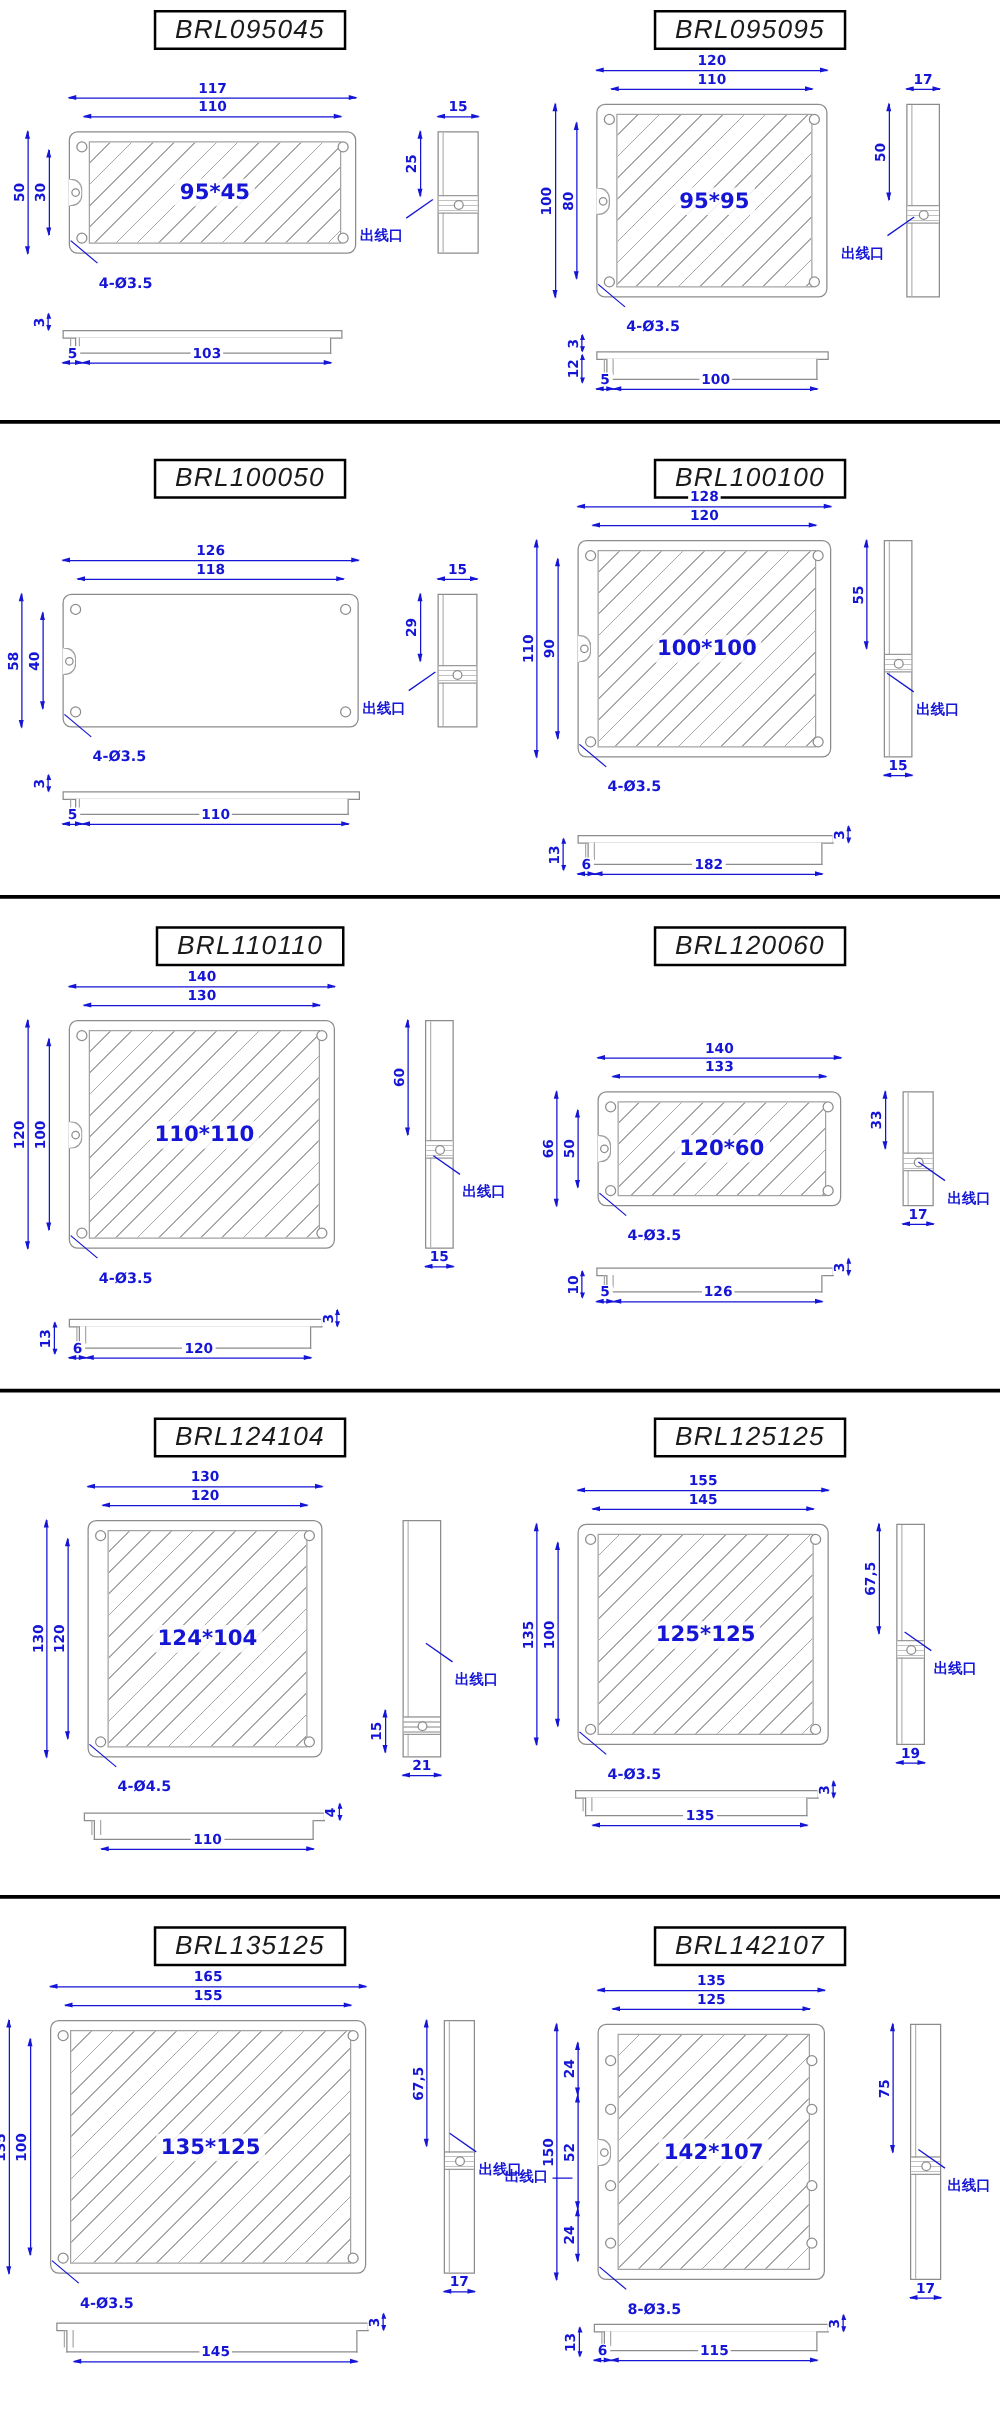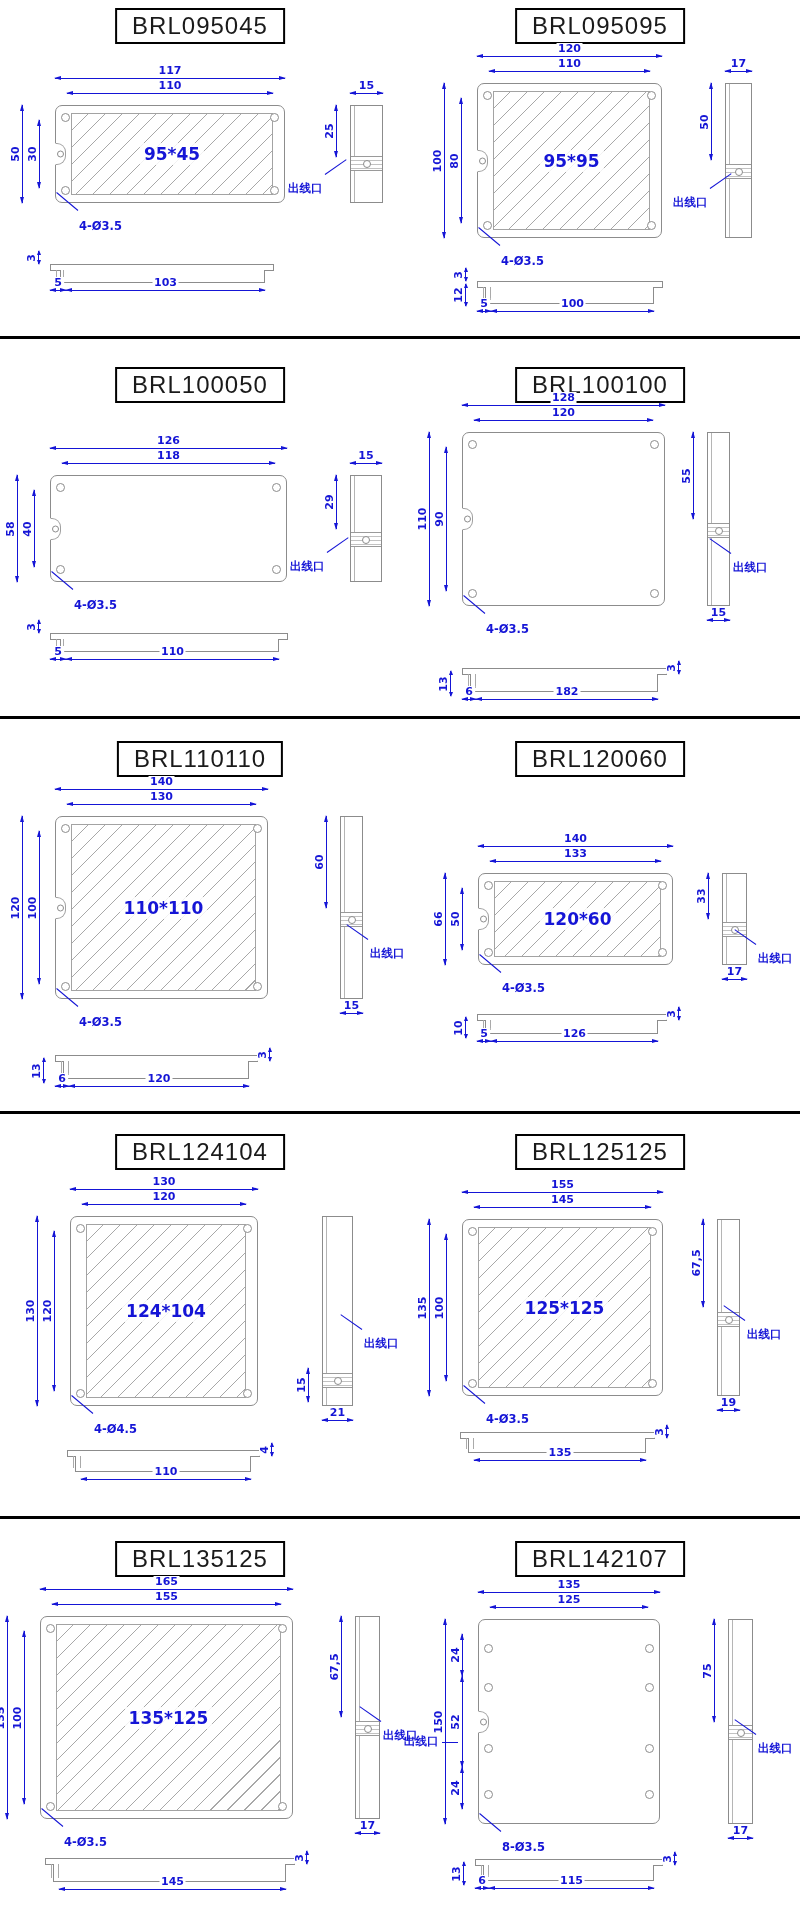--- a/index.html
+++ b/index.html
@@ -11,21 +11,21 @@
 
   .cell{position:absolute;width:400px;}
   #d0{left:0;top:0;height:336px}    #d1{left:400px;top:0;height:276px}
   #d2{left:0;top:339px;height:377px} #d3{left:400px;top:339px;height:377px}
   #d4{left:0;top:719px;height:392px} #d5{left:400px;top:719px;height:392px}
   #d6{left:0;top:1114px;height:402px} #d7{left:400px;top:1114px;height:300px}
   #d8{left:0;top:1519px;height:409px} #d9{left:400px;top:1519px;height:409px}
 
   .titlebox{position:absolute;top:var(--ttop);left:50%;transform:translateX(-50%);
     border:2px solid #000;padding:2px 15px;background:#fff;white-space:nowrap;}
-  .titlebox span{font-family:"Liberation Sans",sans-serif;font-size:24px;color:#1a1a1a;letter-spacing:1px;}
+  .titlebox span{font-family:"Liberation Sans",sans-serif;font-size:21px;color:#1a1a1a;letter-spacing:1px;font-style:italic;}
 
   
   .dim{position:absolute;}
   .dim.h{height:0;border-top:1px solid var(--dim);}
   .dim.h::before{content:"";position:absolute;left:-1px;top:-3px;width:0;height:0;
     border-top:2.5px solid transparent;border-bottom:2.5px solid transparent;border-right:7px solid var(--dim);}
   .dim.h::after{content:"";position:absolute;right:-1px;top:-3px;width:0;height:0;
     border-top:2.5px solid transparent;border-bottom:2.5px solid transparent;border-left:7px solid var(--dim);}
   .dim.h>span{position:absolute;left:50%;top:-14px;transform:translateX(-50%);background:#fff;
     padding:0 2px;font-size:11px;font-weight:bold;color:var(--dim);line-height:1;white-space:nowrap;}
@@ -333,20 +333,23 @@
           <span>120</span>
         </div>
       <div class="dim v oh">
           <span>110</span>
         </div>
       <div class="dim v ih">
           <span>90</span>
         </div>
 
       <div class="front">
+        <div class="hatch">
+          <span class="flabel">100*100</span>
+        </div>
         <div class="hole tl"></div>
         <div class="hole tr"></div>
         <div class="hole bl"></div>
         <div class="hole br"></div>
 
         <div class="tab"></div>
       </div>
       <div class="note holes-note"><span>4-Ø3.5</span></div>
     </div>
     <div class="side-group">
@@ -702,20 +705,23 @@
       <div class="dim v seg s1">
           <span>24</span>
         </div>
       <div class="dim v seg s2">
           <span>52</span>
         </div>
       <div class="dim v seg s3">
           <span>24</span>
         </div>
       <div class="front">
+        <div class="hatch">
+          <span class="flabel">142*107</span>
+        </div>
         <div class="hole tl"></div>
         <div class="hole tr"></div>
         <div class="hole bl"></div>
         <div class="hole br"></div>
         <div class="hole m1"></div>
         <div class="hole m2"></div>
         <div class="hole m3"></div>
         <div class="hole m4"></div>
         <div class="tab"></div>
       </div>

